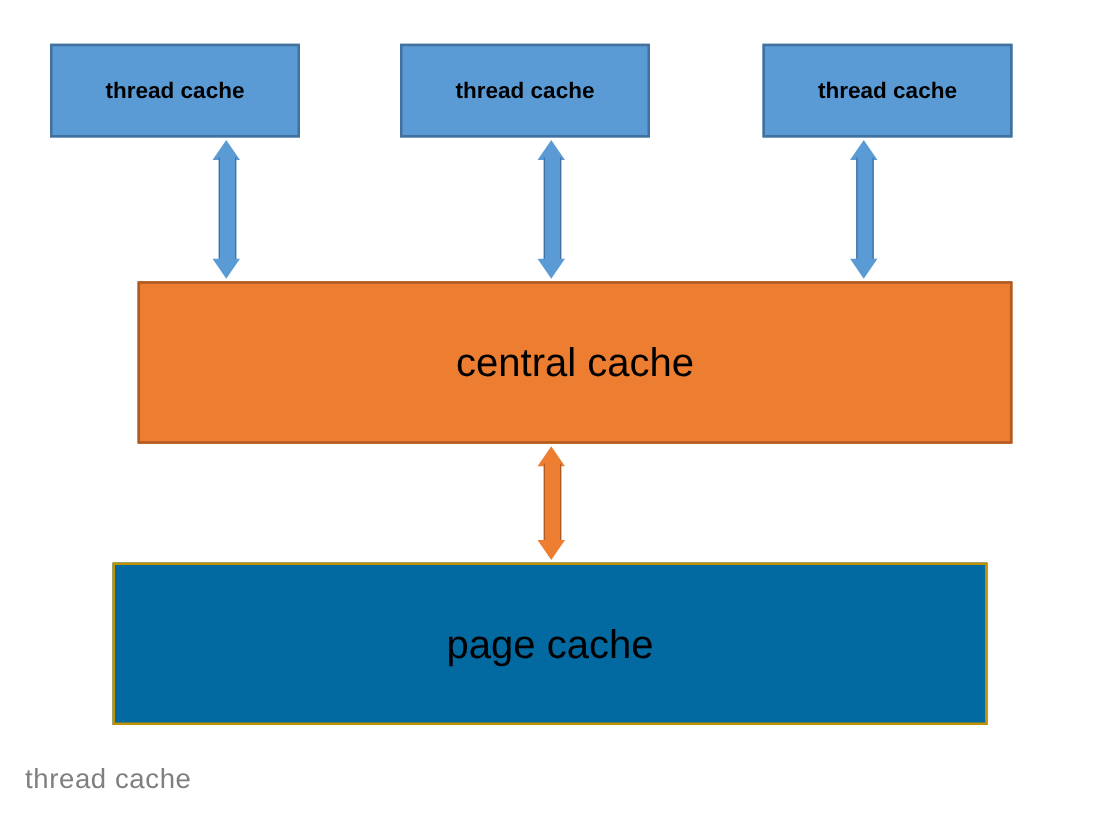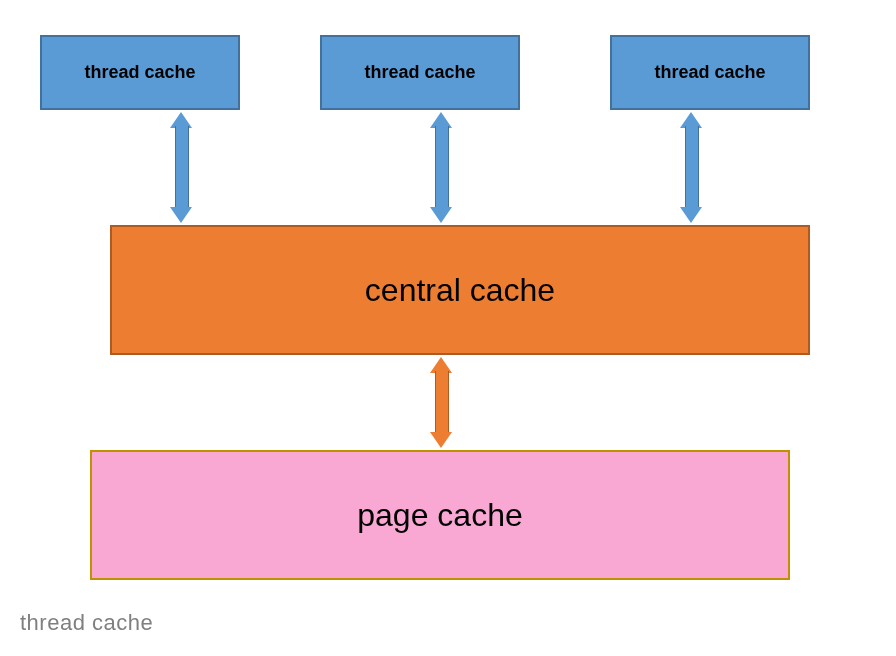--- a/index.html
+++ b/index.html
@@ -37,21 +37,21 @@
     color: #000000;
     font-size: 32px;
     font-weight: 400;
     margin-left: 20px;
   }
   .page {
     left: 90px;
     top: 450px;
     width: 700px;
     height: 130px;
-    background: #f9a8d4;
+    background: #0369a1;
     border: 2px solid #bf9000;
     color: #000000;
     font-size: 32px;
     font-weight: 400;
   }
   .caption {
     position: absolute;
     left: 20px;
     top: 610px;
     font-size: 22px;

